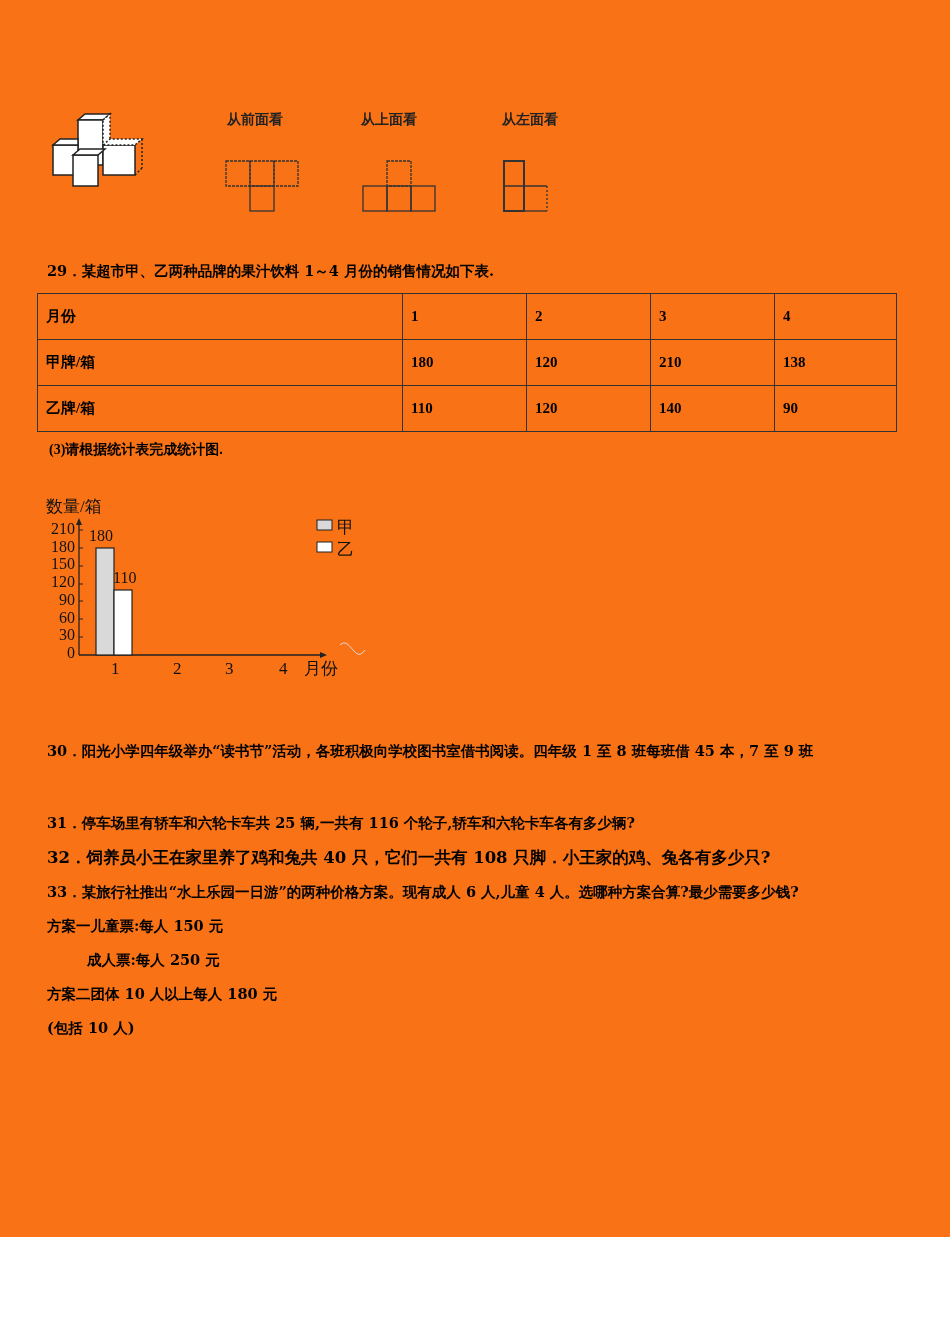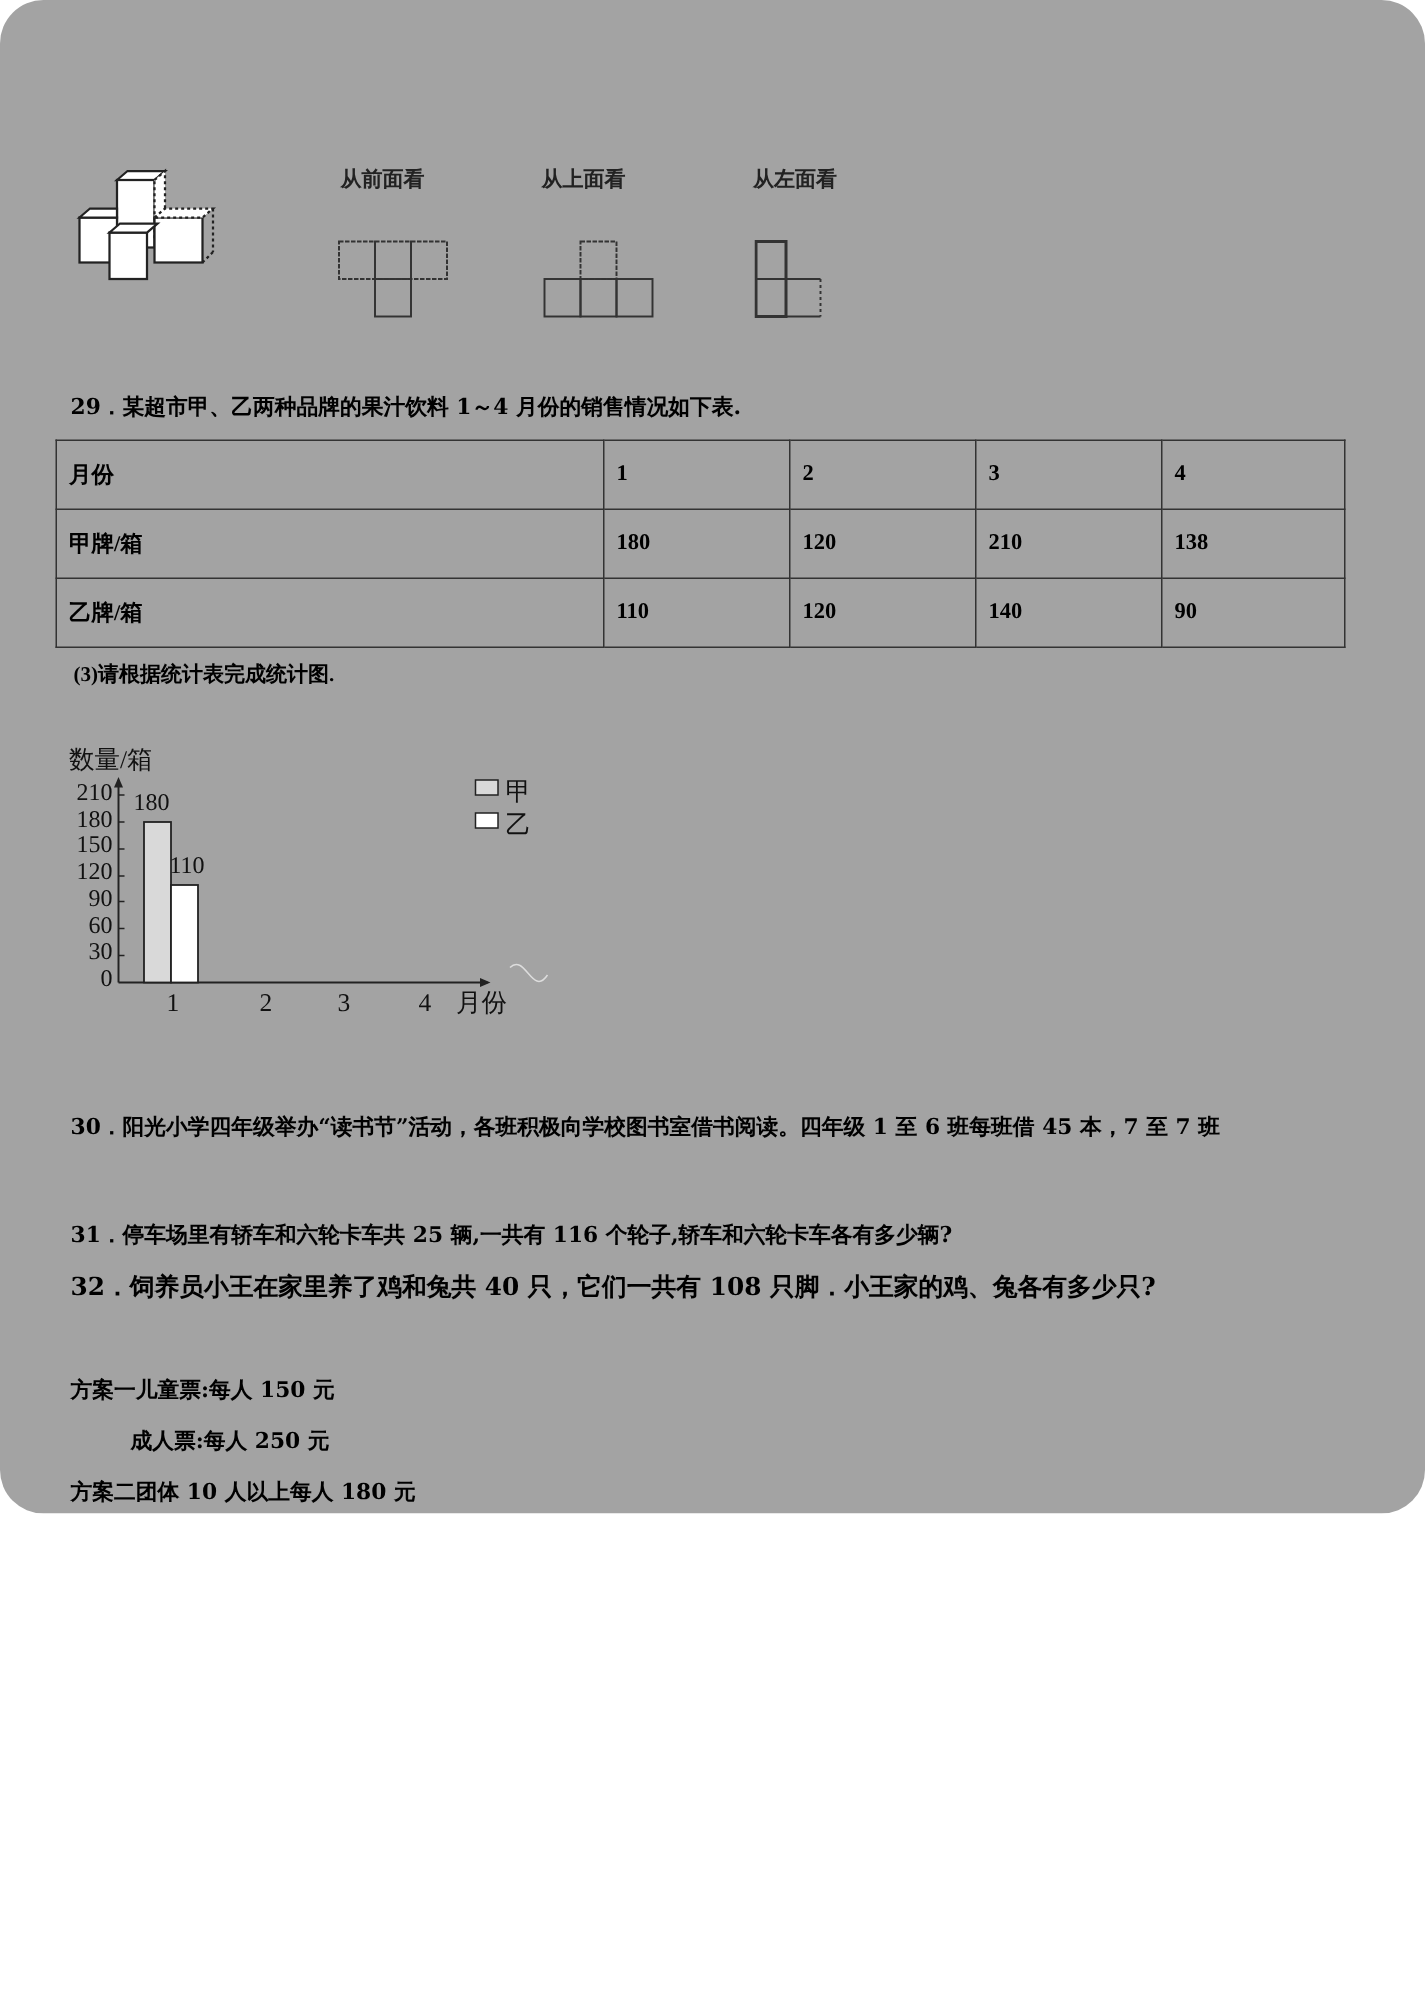--- a/index.html
+++ b/index.html
@@ -1,16 +1,16 @@
 <!DOCTYPE html>
 <html><head>
 <meta charset="utf-8">
 <style>
   body { margin:0; background:#ffffff; }
-  .page { position:relative; width:950px; height:1009px; background:#a3a3a3; color:#000; font-family:"DejaVu Serif","Liberation Serif",serif; overflow:hidden;border-radius:29px; }
+  .page { position:relative; width:950px; height:1237px; background:#f97316; color:#000; font-family:"DejaVu Serif","Liberation Serif",serif; overflow:hidden; }
   .abs { position:absolute; white-space:nowrap; }
   .fig-label { font-size:14px; font-weight:bold; color:#222; }
   .line { font-size:14.5px; font-weight:bold; }
   .line-lg { font-size:16.5px; font-weight:bold; }
   table.sales { position:absolute; left:37px; top:293px; width:860px; border-collapse:collapse; font-family:"Liberation Serif",serif; font-size:15px; font-weight:bold; }
   table.sales td { border:1.5px solid #333; height:45px; padding:0 8px; vertical-align:middle; }
   .chart-text { font-family:"Liberation Serif",serif; color:#111; }
 </style>
 </head>
 <body>
@@ -139,24 +139,25 @@
   <div class="abs chart-text" style="left:337px;top:516px;font-size:17px;">甲</div>
   <div class="abs chart-text" style="left:337px;top:538px;font-size:17px;">乙</div>
 
   <div class="abs chart-text" style="left:111px;top:659px;font-size:17px;">1</div>
   <div class="abs chart-text" style="left:173px;top:659px;font-size:17px;">2</div>
   <div class="abs chart-text" style="left:225px;top:659px;font-size:17px;">3</div>
   <div class="abs chart-text" style="left:279px;top:659px;font-size:17px;">4</div>
   <div class="abs chart-text" style="left:304px;top:657px;font-size:17px;">月份</div>
 
 
-  <div class="abs line" style="left:47px;top:742px;">30．阳光小学四年级举办“读书节”活动，各班积极向学校图书室借书阅读。四年级 1 至 6 班每班借 45 本，7 至 7 班</div>
+  <div class="abs line" style="left:47px;top:742px;">30．阳光小学四年级举办“读书节”活动，各班积极向学校图书室借书阅读。四年级 1 至 8 班每班借 45 本，7 至 9 班</div>
 
   <div class="abs line" style="left:47px;top:814px;">31．停车场里有轿车和六轮卡车共 25 辆,一共有 116 个轮子,轿车和六轮卡车各有多少辆?</div>
 
   <div class="abs line-lg" style="left:47px;top:847px;">32．饲养员小王在家里养了鸡和兔共 40 只，它们一共有 108 只脚．小王家的鸡、兔各有多少只?</div>
 
+  <div class="abs line" style="left:47px;top:883px;">33．某旅行社推出“水上乐园一日游”的两种价格方案。现有成人 6 人,儿童 4 人。选哪种方案合算?最少需要多少钱?</div>
   <div class="abs line" style="left:47px;top:917px;">方案一儿童票:每人 150 元</div>
   <div class="abs line" style="left:47px;top:951px;margin-left:40px;">成人票:每人 250 元</div>
   <div class="abs line" style="left:47px;top:985px;">方案二团体 10 人以上每人 180 元</div>
   <div class="abs line" style="left:47px;top:1019px;">(包括 10 人)</div>
 
 </div>
 
 </body></html>

